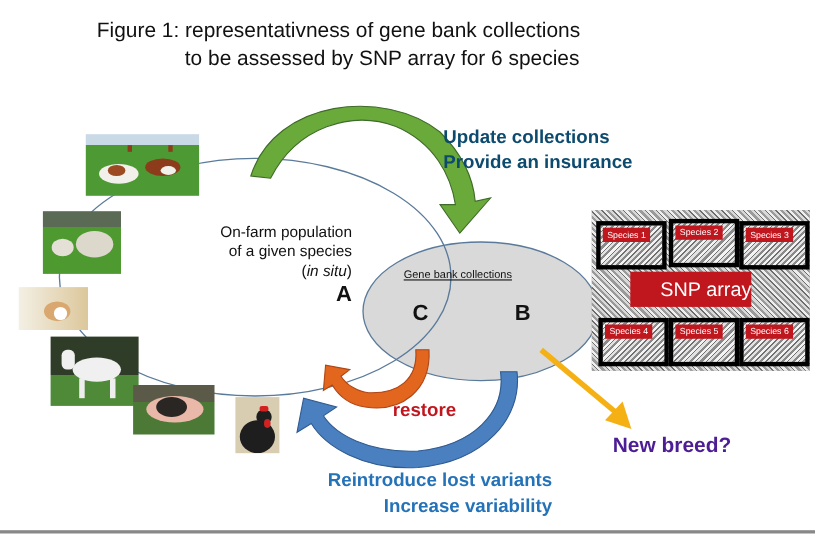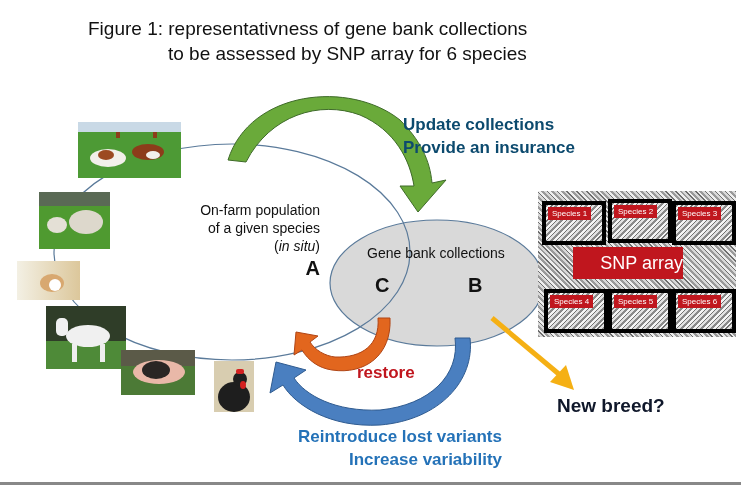--- a/index.html
+++ b/index.html
@@ -3,24 +3,24 @@
 <meta charset="utf-8">
 <style>
   html, body { margin:0; padding:0; background:#ffffff; }
   body { width:741px; height:486px; position:relative; overflow:hidden; font-family:"Liberation Sans", "DejaVu Sans", sans-serif; }
   .abs { position:absolute; }
   .title { left:88px; top:16px; font-size:19px; color:#111; line-height:25px; white-space:pre; }
   .title .l2 { padding-left:80px; }
   .green-text { left:403px; top:113px; font-size:17px; font-weight:bold; color:#0c4a6e; line-height:23px; }
   .blue-text { left:292px; top:425px; font-size:17px; font-weight:bold; color:#2472b8; line-height:23px; text-align:right; width:210px; }
   .restore { left:357px; top:363px; font-size:17px; font-weight:bold; color:#c0161e; }
-  .newbreed { left:557px; top:395px; font-size:19px; font-weight:bold; color:#0f172a; }
+  .newbreed { left:557px; top:395px; font-size:19px; font-weight:bold; color:#4c1d95; }
   .label-a { left:120px; top:201px; width:200px; text-align:right; font-size:14px; color:#111; line-height:18px; }
   .big { font-size:20px; font-weight:bold; color:#111; }
-  .gene-label { left:367px; top:245px; font-size:14px; color:#111; }
+  .gene-label { left:367px; top:245px; font-size:10px; color:#111;text-decoration:underline; }
   .bottom-line { left:0; top:482px; width:741px; height:3px; background:#888; }
   .photo { position:absolute; overflow:hidden; }
   .snp { left:538px; top:191px; width:198px; height:146px; background:
       repeating-linear-gradient(45deg,#9a9a9a 0 2px,#d8d8d8 2px 4px,#6d6d6d 4px 5px,#eeeeee 5px 7px),
       #a0a0a0; }
   .snp-box { position:absolute; width:56px; height:36px; border:4px solid #000; background:
       repeating-linear-gradient(-45deg,#8a8a8a 0 2px,#e2e2e2 2px 4px,#707070 4px 5px,#f4f4f4 5px 7px); }
   .snp-tag { position:absolute; left:2px; top:2px; background:#c0161e; color:#fff; font-size:8px; padding:2px 4px; white-space:nowrap; }
   .snp-title { position:absolute; left:35px; top:56px; width:110px; height:32px; background:#c0161e; color:#fff; font-size:18px; line-height:32px; text-align:right; }
 </style>

